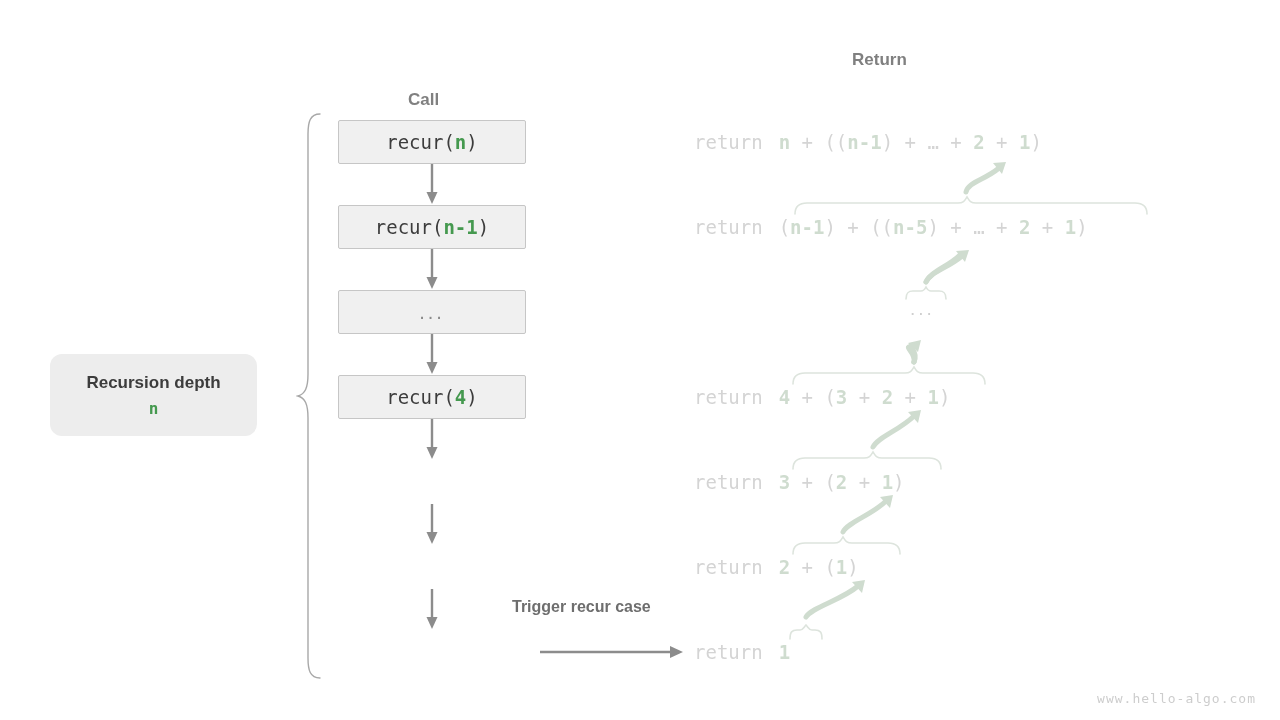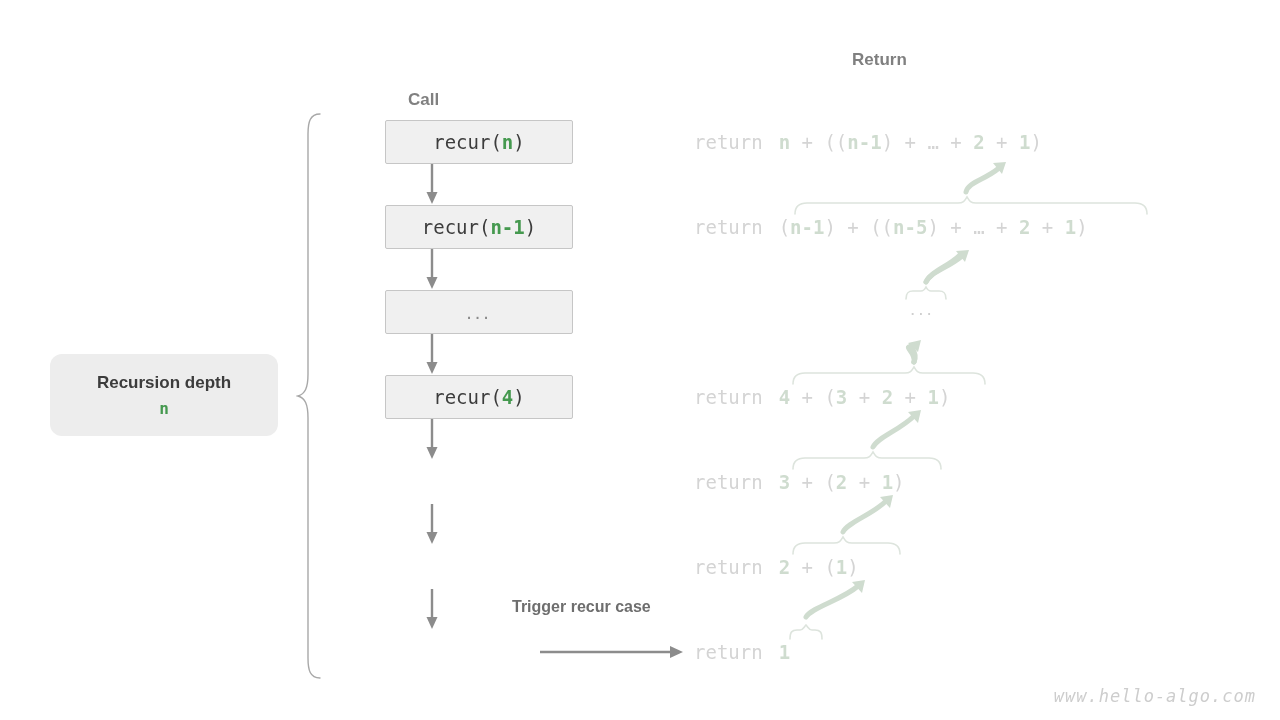--- a/index.html
+++ b/index.html
@@ -42,21 +42,20 @@
     background: #f0f0f0;
     border: 1px solid #c6c6c6;
     border-radius: 2px;
     display: flex;
     align-items: center;
     justify-content: center;
     font-family: "DejaVu Sans Mono", monospace;
     font-size: 19px;
     color: #3c3c3c;
     letter-spacing: 0px;
-    margin-left: 47px;
   }
   .call-box .arg { color: #45994f; font-weight: bold; }
   .call-box.dots {
     font-family: "Liberation Sans", sans-serif;
     font-size: 20px;
     color: #8a8a8a;
     letter-spacing: 3px;
   }
 
   
@@ -65,21 +64,21 @@
     left: 425px;
     width: 14px;
     height: 41px;
   }
 
   
   #depth-box {
     position: absolute;
     left: 50px;
     top: 354px;
-    width: 228px;
+    width: 207px;
     height: 82px;
     box-sizing: border-box;
     background: #ededed;
     border-radius: 12px;
     display: flex;
     flex-direction: column;
     align-items: center;
     justify-content: center;
     gap: 6px;
   }
@@ -158,24 +157,23 @@
     height: 720px;
     pointer-events: none;
   }
 
   
   #watermark {
     position: absolute;
     right: 24px;
     bottom: 14px;
     font-family: "DejaVu Sans Mono", monospace;
-    font-size: 17px;
+    font-size: 13px;
     color: #cdcdcd;
     letter-spacing: 1px;
-    font-style: italic;
   }
 </style>
 </head>
 <body>
 
 <div class="stage">
 
   <div class="col-header" id="hdr-call">Call</div>
   <div class="col-header" id="hdr-return">Return</div>
 

